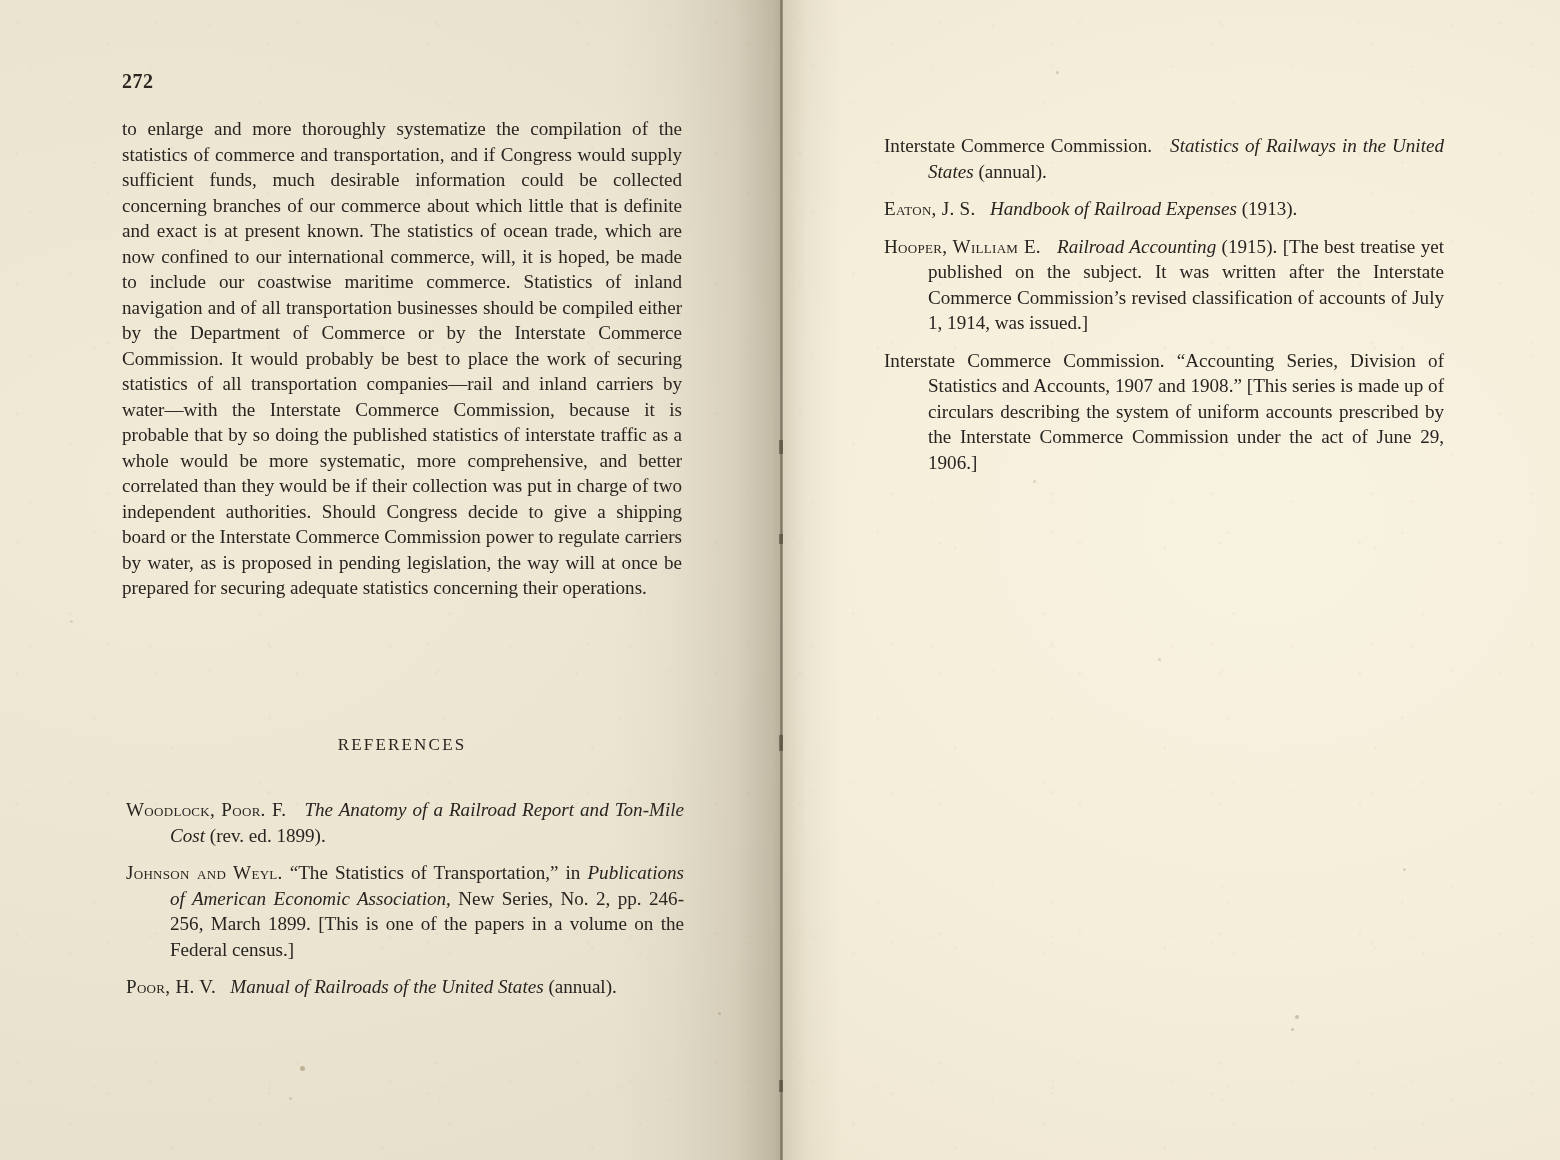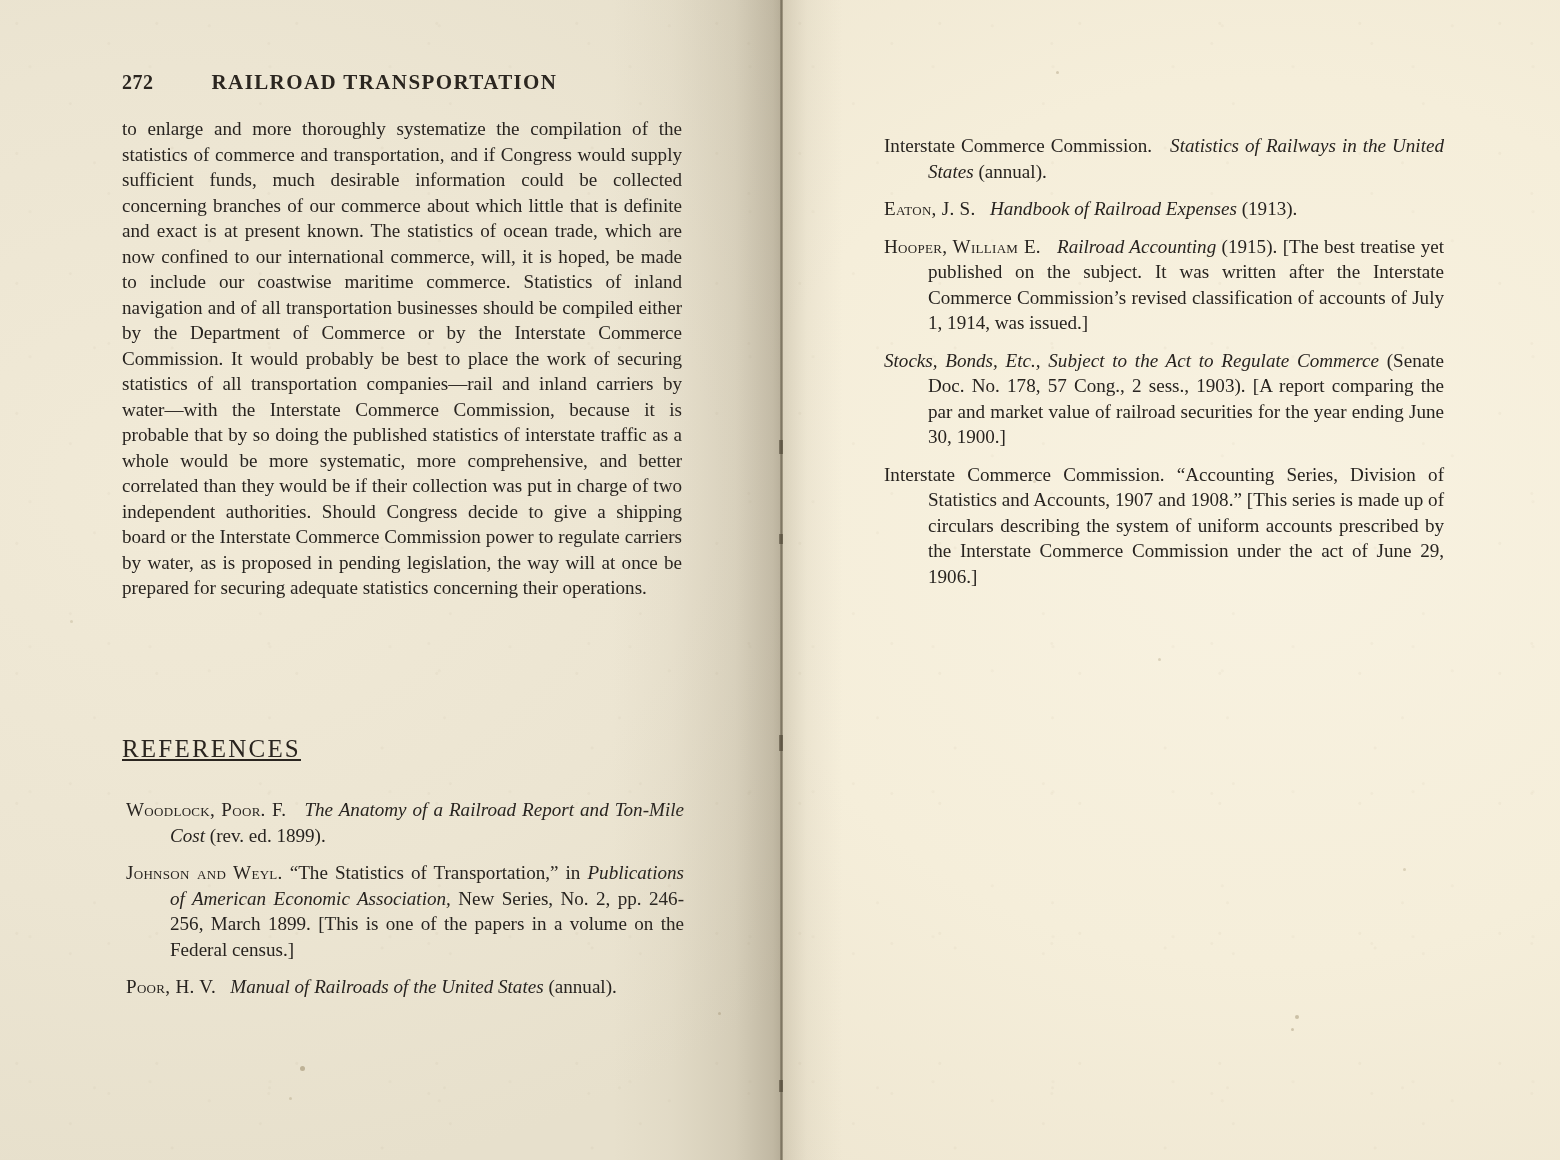--- a/index.html
+++ b/index.html
@@ -133,24 +133,24 @@
     -webkit-hyphens: none;
     hyphens: none;
   }
   .tb-left  { top: 116px; left: 122px; width: 560px; }
 
   .tb-left p { margin: 0; }
 
   .sec-head {
     position: absolute;
     top: 735px; left: 122px; width: 560px;
-    font-size: 25px;
+    text-align: center;
+    font-size: 17px;
     letter-spacing: 2.2px;
     color: #2a2520;
-    text-decoration: underline;
   }
 
   .biblio {
     position: absolute;
     color: #282420;
     font-size: 19.1px;
     line-height: 25.5px;
     text-align: justify;
   }
   .bib-left  { top: 785px; left: 126px; width: 558px; }
@@ -182,21 +182,20 @@
     <div class="grain"></div>
 
     <span class="speck" style="left:300px;top:1066px;width:5px;height:5px;opacity:.55;"></span>
     <span class="speck" style="left:289px;top:1097px;width:3px;height:3px;opacity:.3;"></span>
     <span class="speck" style="left:718px;top:1012px;width:3px;height:3px;opacity:.35;"></span>
     <span class="speck" style="left:70px;top:620px;width:3px;height:3px;opacity:.25;"></span>
     <span class="speck" style="left:565px;top:232px;width:2px;height:2px;opacity:.3;"></span>
 
     <div class="running-head head-left">
       <span class="folio">272</span>
-      <span>RAILROAD TRANSPORTATION</span>
     </div>
 
     <div class="textblock tb-left">
       <p>to enlarge and more thoroughly systematize the compilation of the statistics of commerce and transportation, and if Congress would supply sufficient funds, much desirable information could be collected concerning branches of our commerce about which little that is definite and exact is at present known.  The statistics of ocean trade, which are now confined to our international commerce, will, it is hoped, be made to include our coastwise maritime commerce.  Statistics of inland navigation and of all transportation businesses should be compiled either by the Department of Commerce or by the Interstate Commerce Commission.  It would probably be best to place the work of securing statistics of all transportation companies—rail and inland carriers by water—with the Interstate Commerce Commission, because it is probable that by so doing the published statistics of interstate traffic as a whole would be more systematic, more comprehensive, and better correlated than they would be if their collection was put in charge of two independent authorities.  Should Congress decide to give a shipping board or the Interstate Commerce Commission power to regulate carriers by water, as is proposed in pending legislation, the way will at once be prepared for securing adequate statistics concerning their operations.</p>
     </div>
 
     <div class="sec-head">REFERENCES</div>
 
     <div class="biblio bib-left">
       <div class="bib-entry">
@@ -241,24 +240,20 @@
         <span class="sc">Eaton, J. S.</span>
         <span>&nbsp; </span>
         <span class="it">Handbook of Railroad Expenses</span>
         <span> (1913).</span>
       </div>
       <div class="bib-entry">
         <span class="sc">Hooper, William E.</span>
         <span>&nbsp; </span>
         <span class="it">Railroad Accounting</span>
         <span> (1915).  [The best treatise yet published on the subject.  It was written after the Interstate Commerce Commission’s revised classification of accounts of July 1, 1914, was issued.]</span>
-      </div>
-      <div class="bib-entry">
-        <span class="it">Stocks, Bonds, Etc., Subject to the Act to Regulate Commerce</span>
-        <span> (Senate Doc. No. 178, 57 Cong., 2 sess., 1903).  [A report comparing the par and market value of railroad securities for the year ending June 30, 1900.]</span>
       </div>
       <div class="bib-entry">
         <span>Interstate Commerce Commission.</span>
         <span>  “Accounting Series, Division of Statistics and Accounts, 1907 and 1908.”  [This series is made up of circulars describing the system of uniform accounts prescribed by the Interstate Commerce Commission under the act of June 29, 1906.]</span>
       </div>
     </div>
   </div>
 
   <div class="gutter-shadow-left"></div>
   <div class="gutter-shadow-right"></div>

